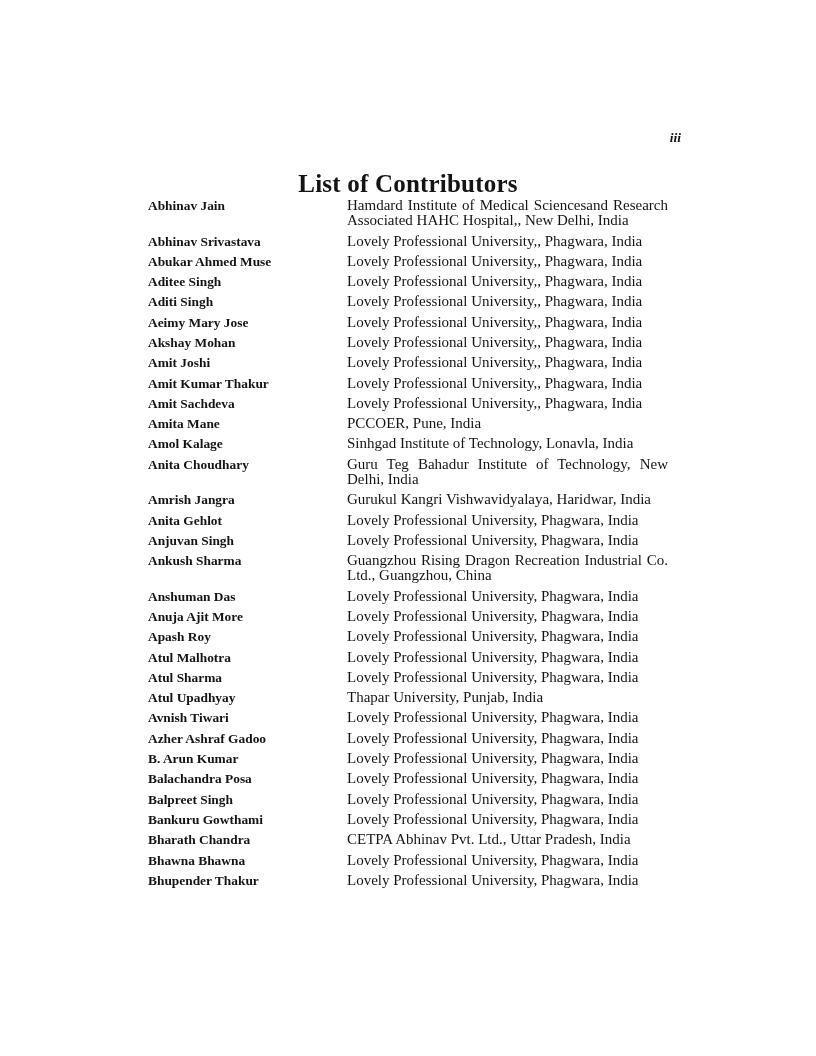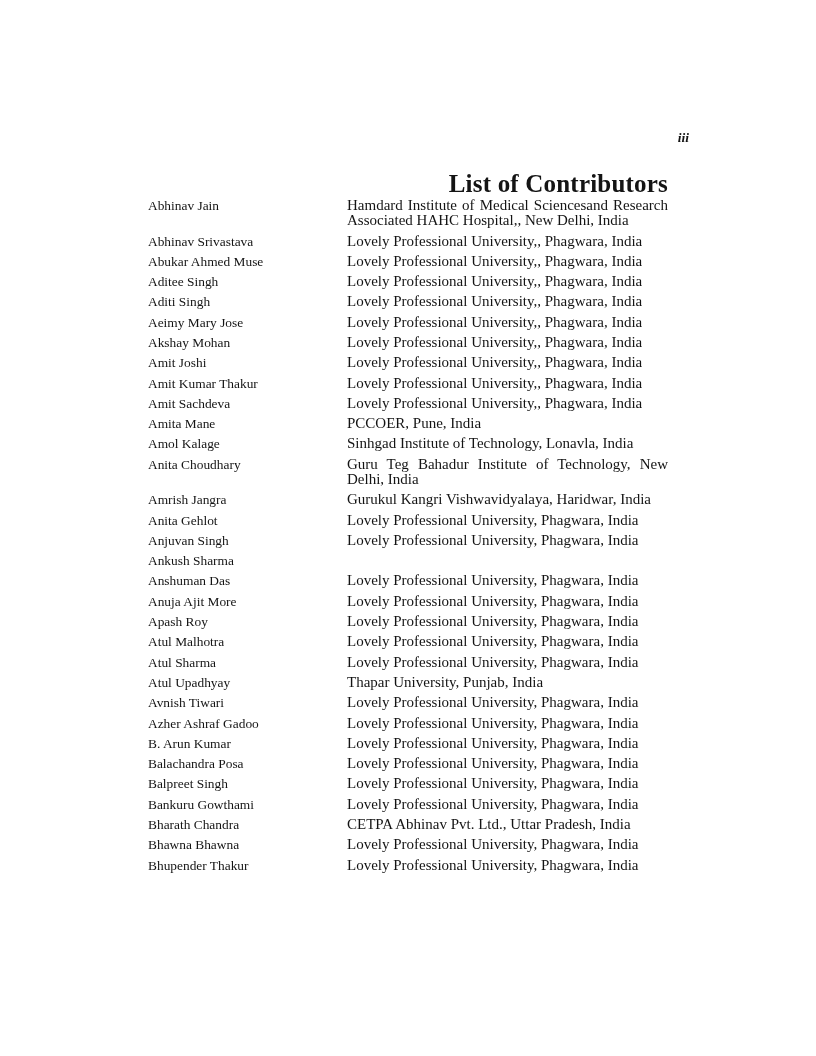--- a/index.html
+++ b/index.html
@@ -18,48 +18,47 @@
   .page-number {
     position: absolute;
     top: 130px;
     left: 0;
     width: 681px;
     text-align: right;
     font-size: 13.5px;
     font-weight: bold;
     font-style: italic;
     line-height: 16px;
-    padding-left: 8px;
   }
   .doc-title {
     position: absolute;
     top: 152px;
     left: 148px;
     width: 520px;
-    text-align: right;
+    text-align: center;
     font-size: 25px;
     font-weight: bold;
     line-height: 30px;
     letter-spacing: 0.2px;
   }
   .contributors-list {
     position: absolute;
     top: 198px;
     left: 148px;
     width: 520px;
   }
   .contributor-row {
     display: flex;
     align-items: flex-start;
     margin-bottom: 5.1px;
   }
   .contributor-name {
     width: 199px;
     flex: 0 0 199px;
-    font-weight: normal;
+    font-weight: bold;
     font-size: 13.4px;
     line-height: 15.2px;
   }
   .contributor-affiliation {
     width: 321px;
     flex: 0 0 321px;
     font-size: 15px;
     line-height: 15.2px;
     text-align: justify;
   }
@@ -147,20 +146,21 @@
     <div class="contributor-affiliation">Lovely Professional University, Phagwara, India</div>
   </div>
 
   <div class="contributor-row">
     <div class="contributor-name">Anjuvan Singh</div>
     <div class="contributor-affiliation">Lovely Professional University, Phagwara, India</div>
   </div>
 
   <div class="contributor-row">
     <div class="contributor-name">Ankush Sharma</div>
+    <div class="contributor-affiliation">Guangzhou Rising Dragon Recreation Industrial Co. Ltd., Guangzhou, China</div>
   </div>
 
   <div class="contributor-row">
     <div class="contributor-name">Anshuman Das</div>
     <div class="contributor-affiliation">Lovely Professional University, Phagwara, India</div>
   </div>
 
   <div class="contributor-row">
     <div class="contributor-name">Anuja Ajit More</div>
     <div class="contributor-affiliation">Lovely Professional University, Phagwara, India</div>

